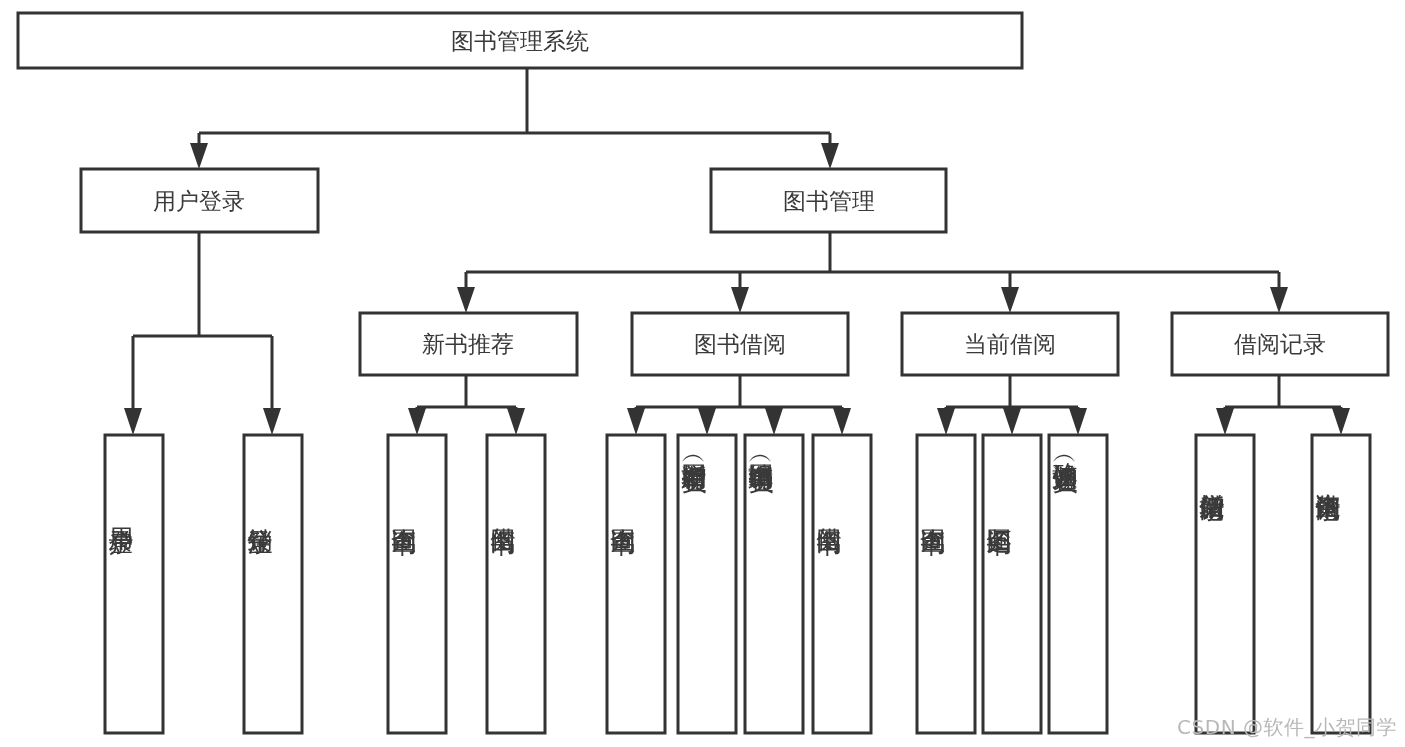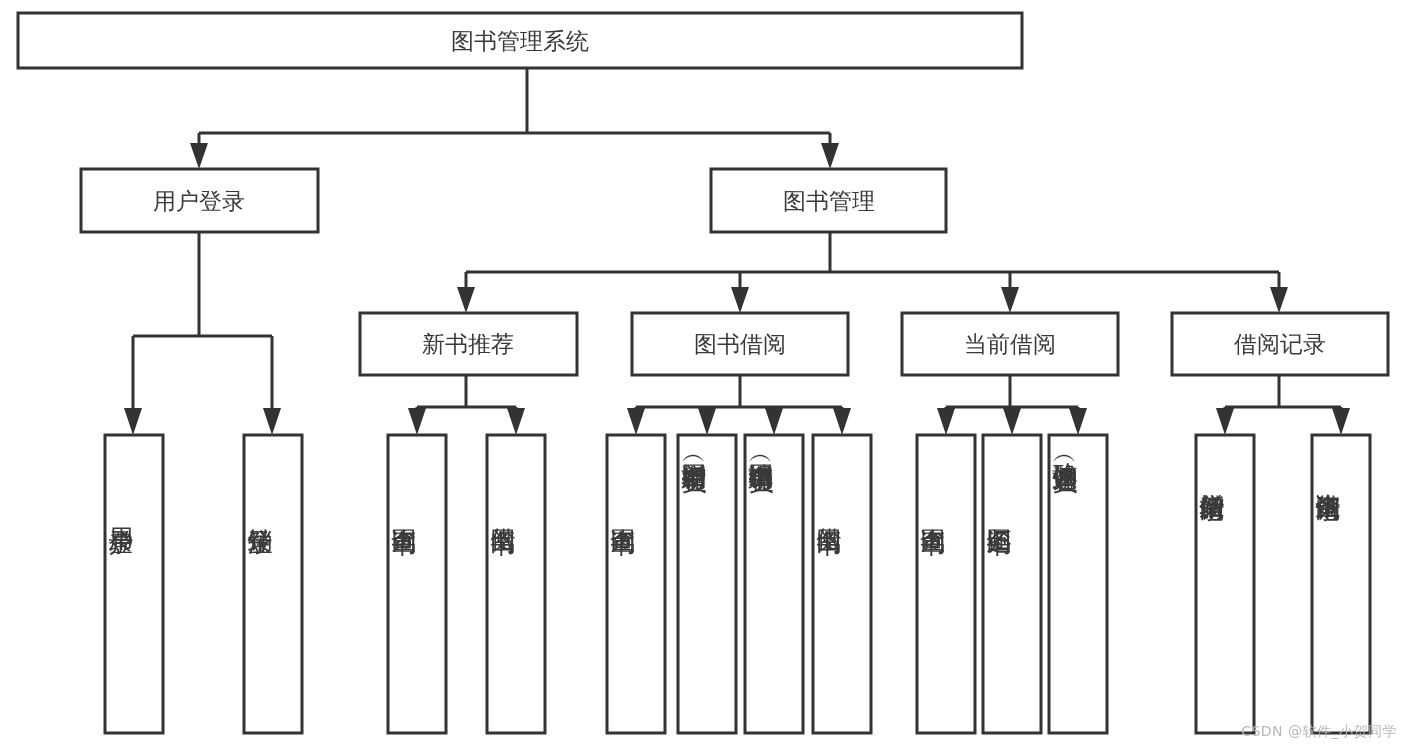--- a/index.html
+++ b/index.html
@@ -57,21 +57,21 @@
     color: #3a3a3a;
     letter-spacing: 1px;
     white-space: nowrap;
     pointer-events: none;
   }
   .watermark {
     position: absolute;
     right: 8px;
     bottom: 6px;
     font-family: "DejaVu Sans", "Liberation Sans", sans-serif;
-    font-size: 14px;
+    font-size: 20px;
     color: #b8b8b8;
     white-space: nowrap;
     letter-spacing: 0.5px;
   }
 </style>
 </head>
 <body>
 
 <div id="diagram-root">
 

